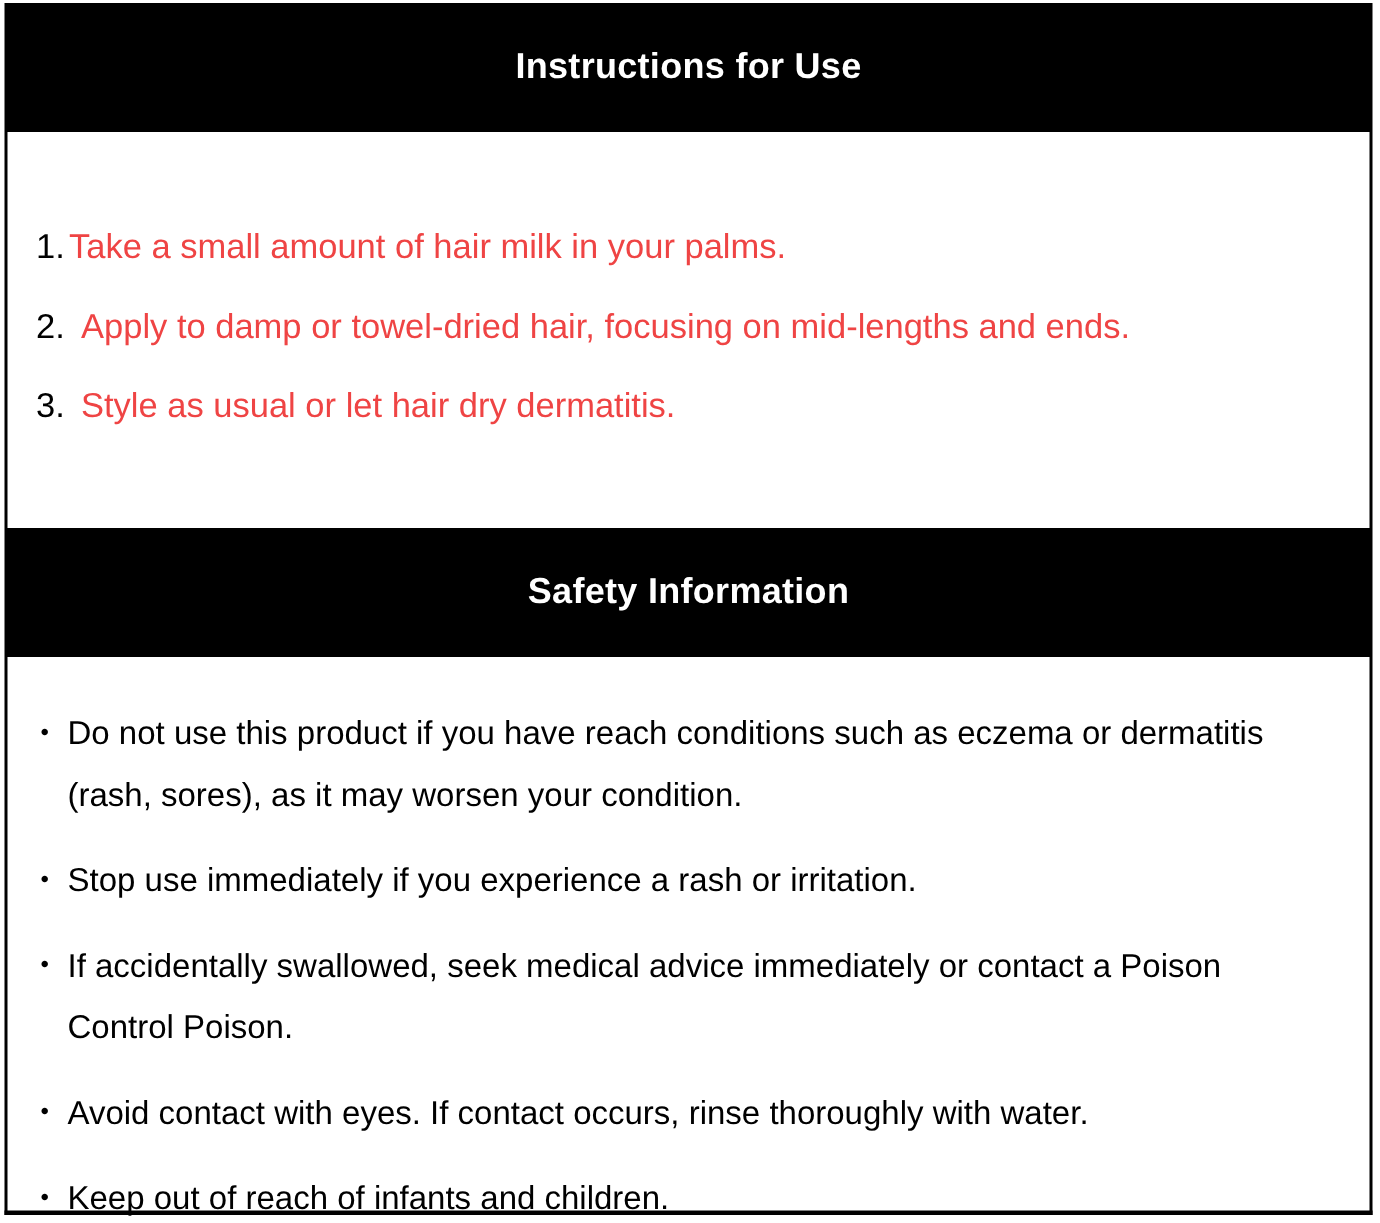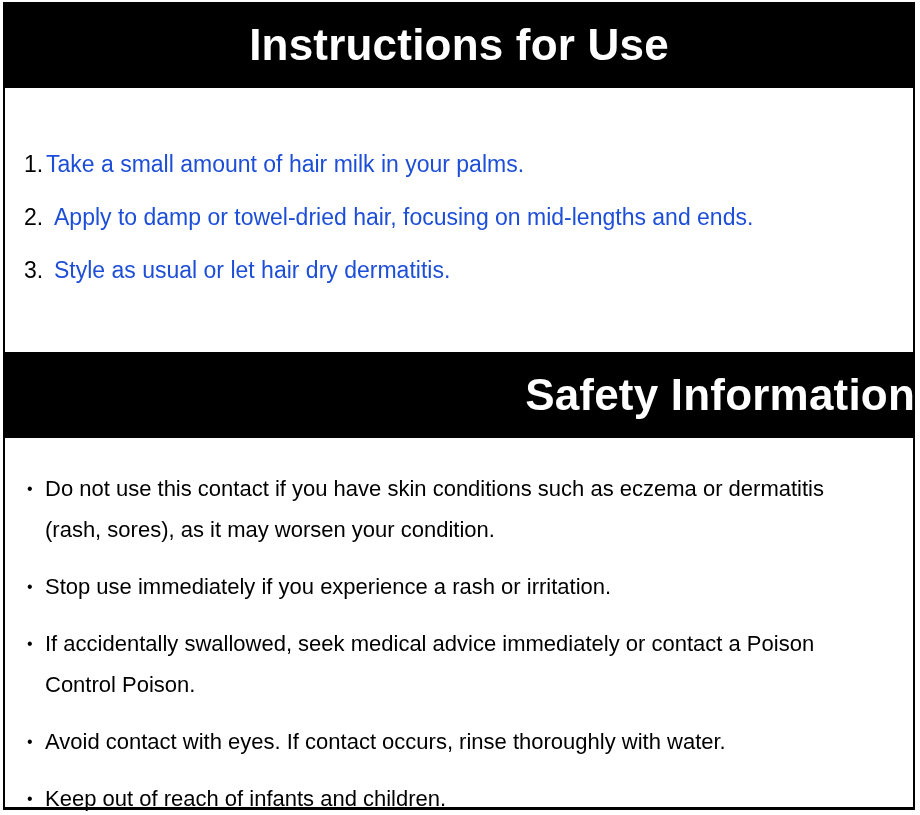--- a/index.html
+++ b/index.html
@@ -30,31 +30,31 @@
     left: 3px;
     width: 912px;
     background: #000000;
     color: #ffffff;
     display: flex;
     align-items: center;
     justify-content: center;
     box-sizing: border-box;
   }
   .section-banner .banner-title {
-    font-size: 44px;
+    font-size: 24px;
     font-weight: bold;
     letter-spacing: 0.2px;
     line-height: 1;
     color: #ffffff;
     text-align: center;
     white-space: nowrap;
   }
 
   #banner-instructions { top: 2px; height: 86px; }
-  #banner-safety       { top: 352px; height: 86px; justify-content: flex-end; }
+  #banner-safety       { top: 352px; height: 86px; }
 
   
   .section-body {
     position: absolute;
     left: 3px;
     width: 912px;
     background: #ffffff;
     border-left: 2px solid #000000;
     border-right: 2px solid #000000;
     box-sizing: border-box;
@@ -91,21 +91,21 @@
   .numbered-list .list-item:last-child { margin-bottom: 0; }
   .numbered-list .item-marker {
     flex: 0 0 auto;
     min-width: 22px;
     color: #000000;
   }
   .numbered-list .item-marker.tight { min-width: 22px; }
   .numbered-list .item-marker.loose { min-width: 30px; }
   .numbered-list .item-text {
     flex: 1 1 auto;
-    color: #1d4ed8;
+    color: #ef4444;
   }
 
   
   .bullet-list {
     list-style: none;
     margin: 0;
     padding: 0;
     position: absolute;
     top: 30px;
     left: 0;
@@ -166,21 +166,21 @@
 
   <div class="section-banner" id="banner-safety">
     <span class="banner-title">Safety Information</span>
   </div>
 
   <div class="section-body" id="body-safety">
     <ul class="bullet-list">
 
       <li class="list-item">
         <span class="bullet-glyph">•</span>
-        <span class="item-text">Do not use this contact if you have skin conditions such as eczema or dermatitis (rash, sores), as it may worsen your condition.</span>
+        <span class="item-text">Do not use this product if you have reach conditions such as eczema or dermatitis (rash, sores), as it may worsen your condition.</span>
       </li>
 
       <li class="list-item">
         <span class="bullet-glyph">•</span>
         <span class="item-text">Stop use immediately if you experience a rash or irritation.</span>
       </li>
 
       <li class="list-item">
         <span class="bullet-glyph">•</span>
         <span class="item-text">If accidentally swallowed, seek medical advice immediately or contact a Poison Control Poison.</span>

